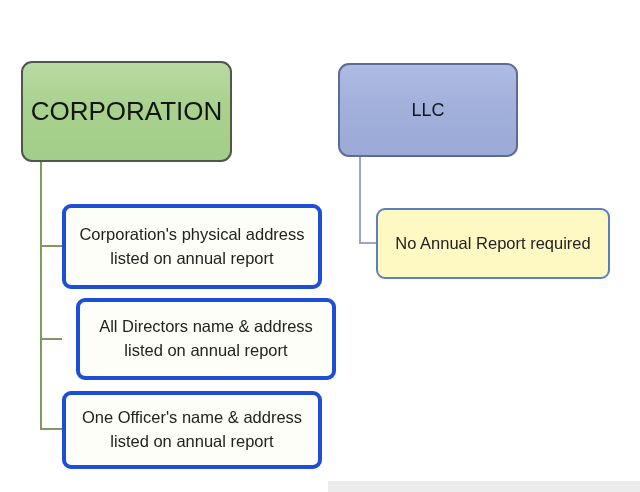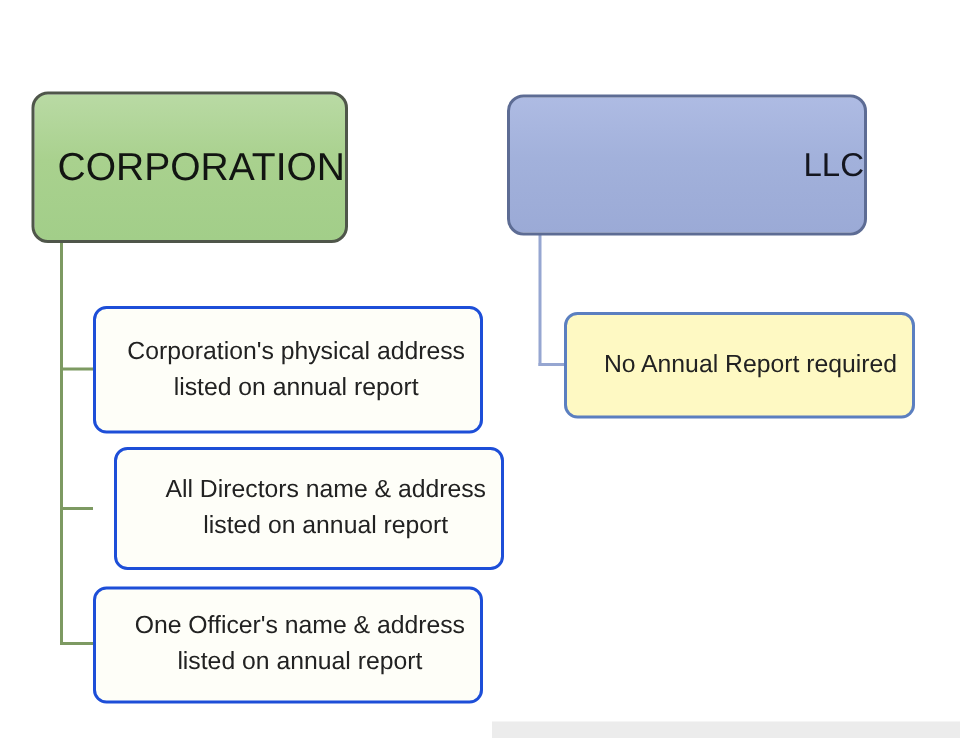--- a/index.html
+++ b/index.html
@@ -15,45 +15,45 @@
     position: relative;
     width: 640px;
     height: 492px;
     background: #ffffff;
   }
   .node {
     position: absolute;
     box-sizing: border-box;
     display: flex;
     align-items: center;
-    justify-content: flex-end;
+    justify-content: center;
     text-align: center;
   }
   
   .corp-parent {
     left: 21px; top: 61px; width: 211px; height: 101px;
     background: linear-gradient(180deg, #b9daa4 0%, #a9d18e 45%, #a2ce89 100%);
     border: 2px solid #4f564a;
     border-radius: 11px;
     font-size: 26px;
     color: #121512;
   }
   .llc-parent {
-    left: 338px; top: 63px; width: 240px; height: 94px;
+    left: 338px; top: 63px; width: 180px; height: 94px;
     background: linear-gradient(180deg, #aebbe3 0%, #a2b1db 45%, #9baad6 100%);
     border: 2px solid #5d6c94;
     border-radius: 11px;
-    font-size: 22px;
+    font-size: 18px;
     color: #14161f;
   }
   
   .corp-child {
     left: 62px; width: 260px;
     background: #fefef8;
-    border: 2px solid #1d4ed8;
+    border: 4px solid #1d4ed8;
     border-radius: 9px;
     font-size: 16.5px;
     line-height: 1.45;
     color: #222222;
     padding: 4px 10px;
   }
   .corp-child .wrap-text { white-space: pre-line; }
   .c1 { top: 204px; height: 85px; }
   .c2 { top: 298px; height: 82px; margin-left: 14px; }
   .c3 { top: 391px; height: 78px; }

